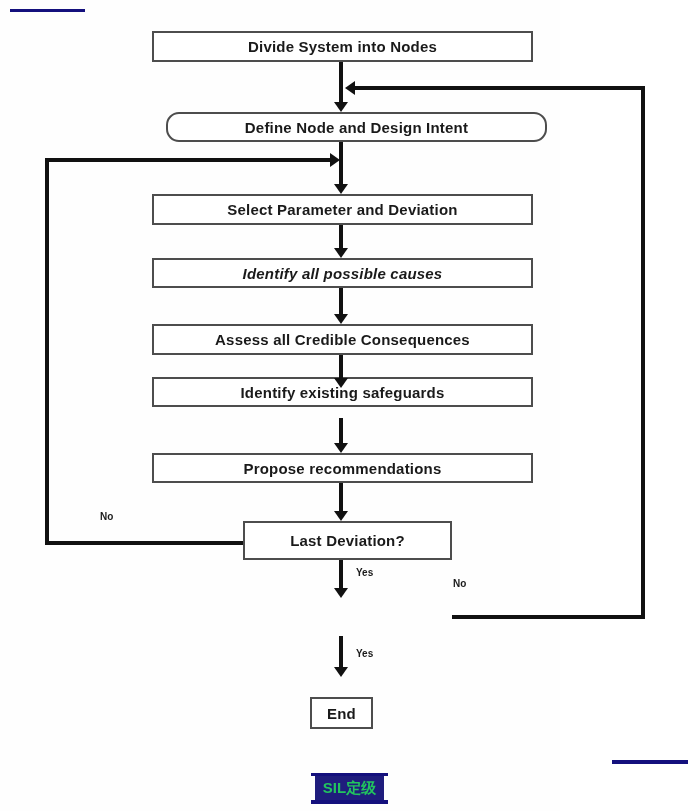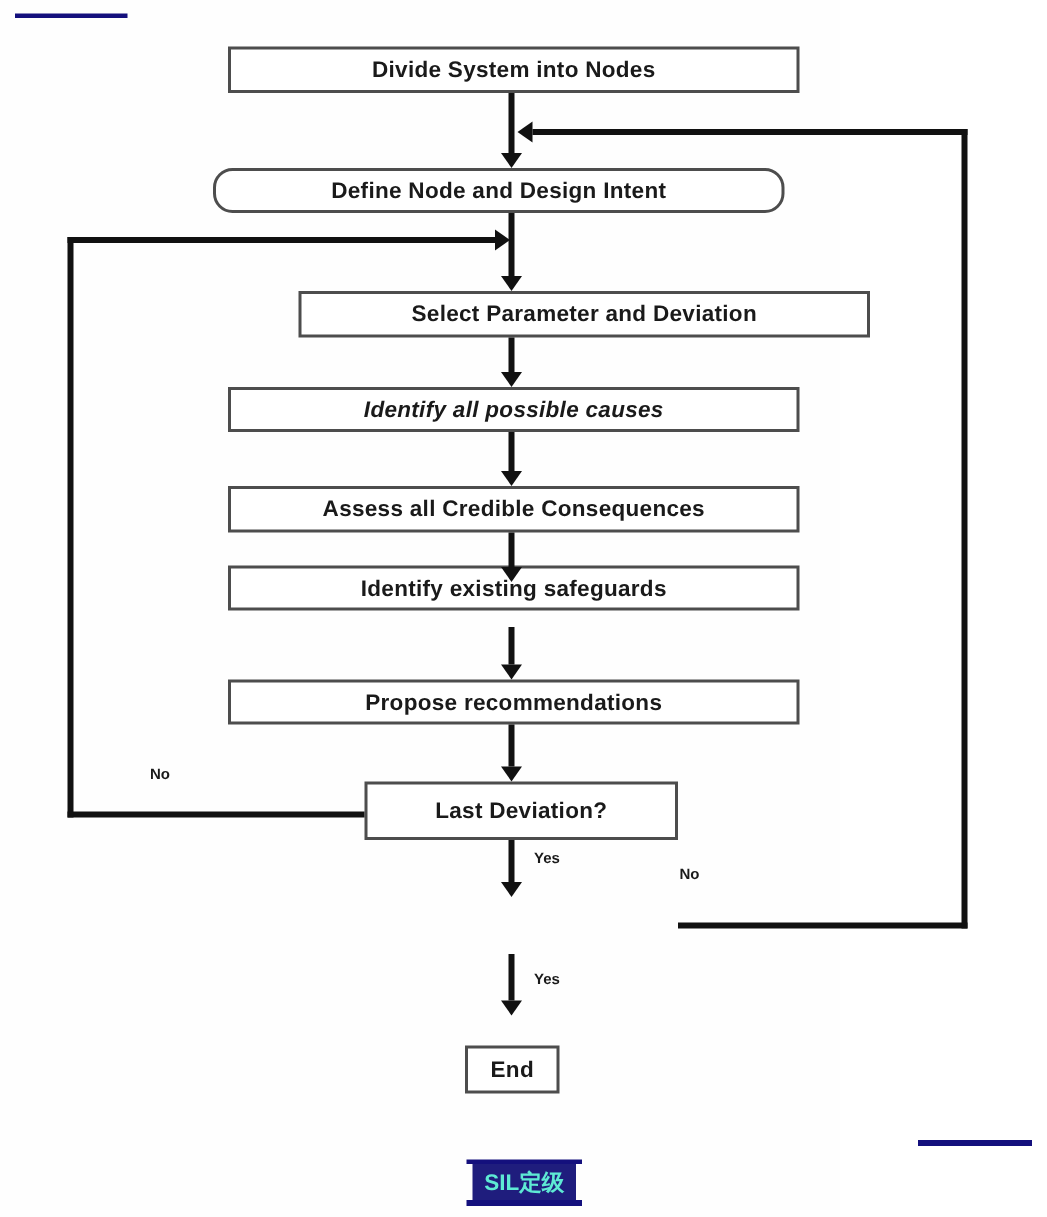--- a/index.html
+++ b/index.html
@@ -27,34 +27,34 @@
              border-top:7px solid transparent;border-bottom:7px solid transparent;
              border-right:10px solid #111111;}
 
   .edge-label{position:absolute;font-weight:bold;font-size:10px;color:#1a1a1a;}
 
   #badge{position:absolute;left:311px;top:773px;width:77px;cursor:pointer;}
   #badge .cap{width:100%;background:#14107d;}
   #badge .cap.top{height:3px;}
   #badge .cap.bottom{height:4px;}
   #badge .main{width:69px;margin:0 auto;height:24px;background:#1f1d7d;
-               color:#5eead4;font-weight:bold;font-size:15px;
+               color:#22c55e;font-weight:bold;font-size:15px;
                display:flex;align-items:center;justify-content:center;}
 </style>
 </head>
 <body>
 
 <div id="canvas">
 
   <div class="rule" style="left:10px;top:9px;width:75px;height:3px;"></div>
   <div class="rule" style="left:612px;top:760px;width:76px;height:4px;"></div>
 
   <div class="node" style="left:152px;top:31px;width:381px;height:31px;">Divide System into Nodes</div>
-  <div class="node" style="left:142px;top:112px;width:381px;height:30px;border-radius:13px;">Define Node and Design Intent</div>
-  <div class="node" style="left:152px;top:194px;width:381px;height:31px;margin-left:47px;">Select Parameter and Deviation</div>
+  <div class="node" style="left:166px;top:112px;width:381px;height:30px;border-radius:13px;">Define Node and Design Intent</div>
+  <div class="node" style="left:152px;top:194px;width:381px;height:31px;">Select Parameter and Deviation</div>
   <div class="node" style="left:152px;top:258px;width:381px;height:30px;font-style:italic;">Identify all possible causes</div>
   <div class="node" style="left:152px;top:324px;width:381px;height:31px;">Assess all Credible Consequences</div>
   <div class="node" style="left:152px;top:377px;width:381px;height:30px;">Identify existing safeguards</div>
   <div class="node" style="left:152px;top:453px;width:381px;height:30px;">Propose recommendations</div>
   <div class="node" style="left:243px;top:521px;width:209px;height:39px;">Last Deviation?</div>
   <div class="node" style="left:310px;top:677px;width:63px;height:32px;margin-top:20px;">End</div>
 
   <div class="vline" style="left:339px;top:62px;height:40px;"></div>
   <div class="head-down" style="left:334px;top:102px;"></div>
 

